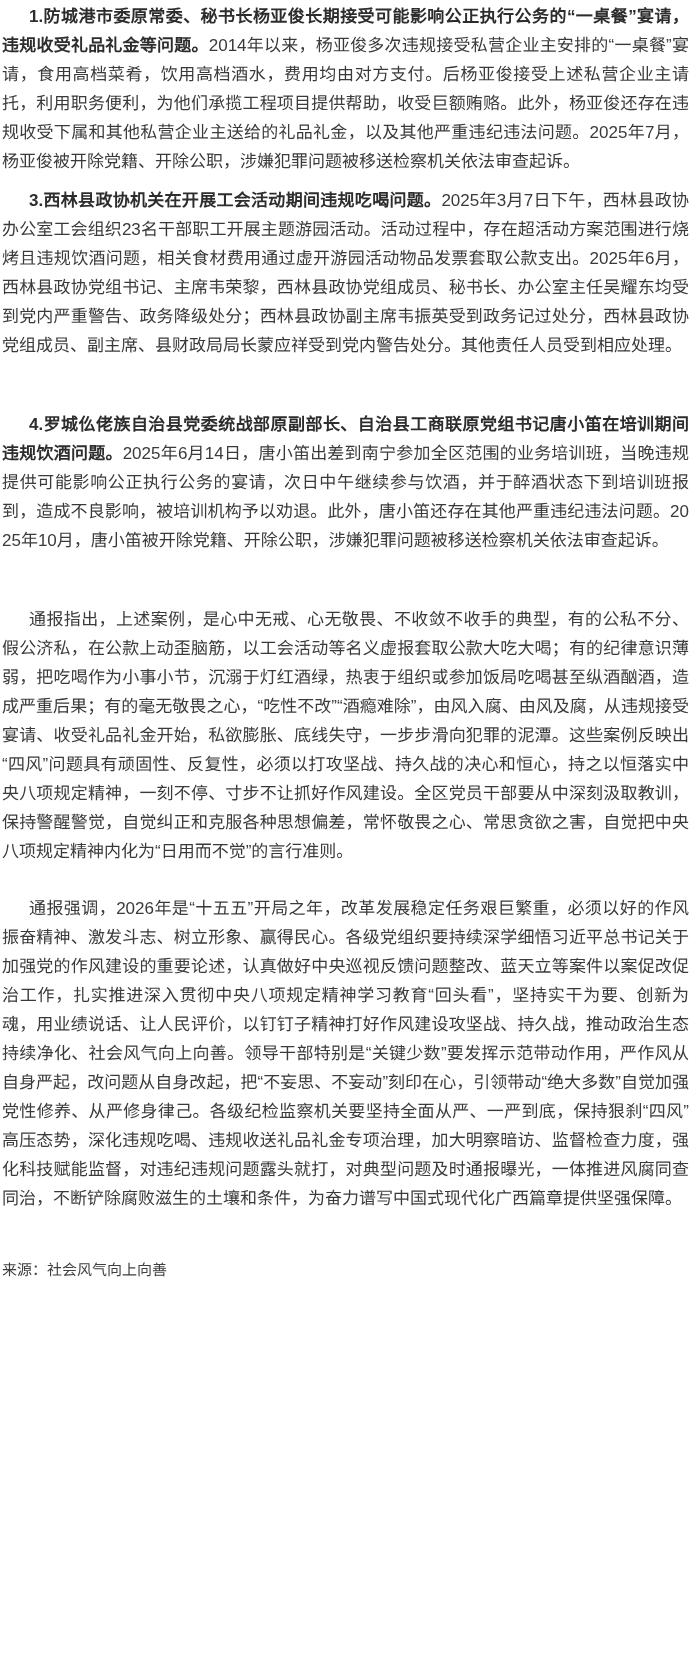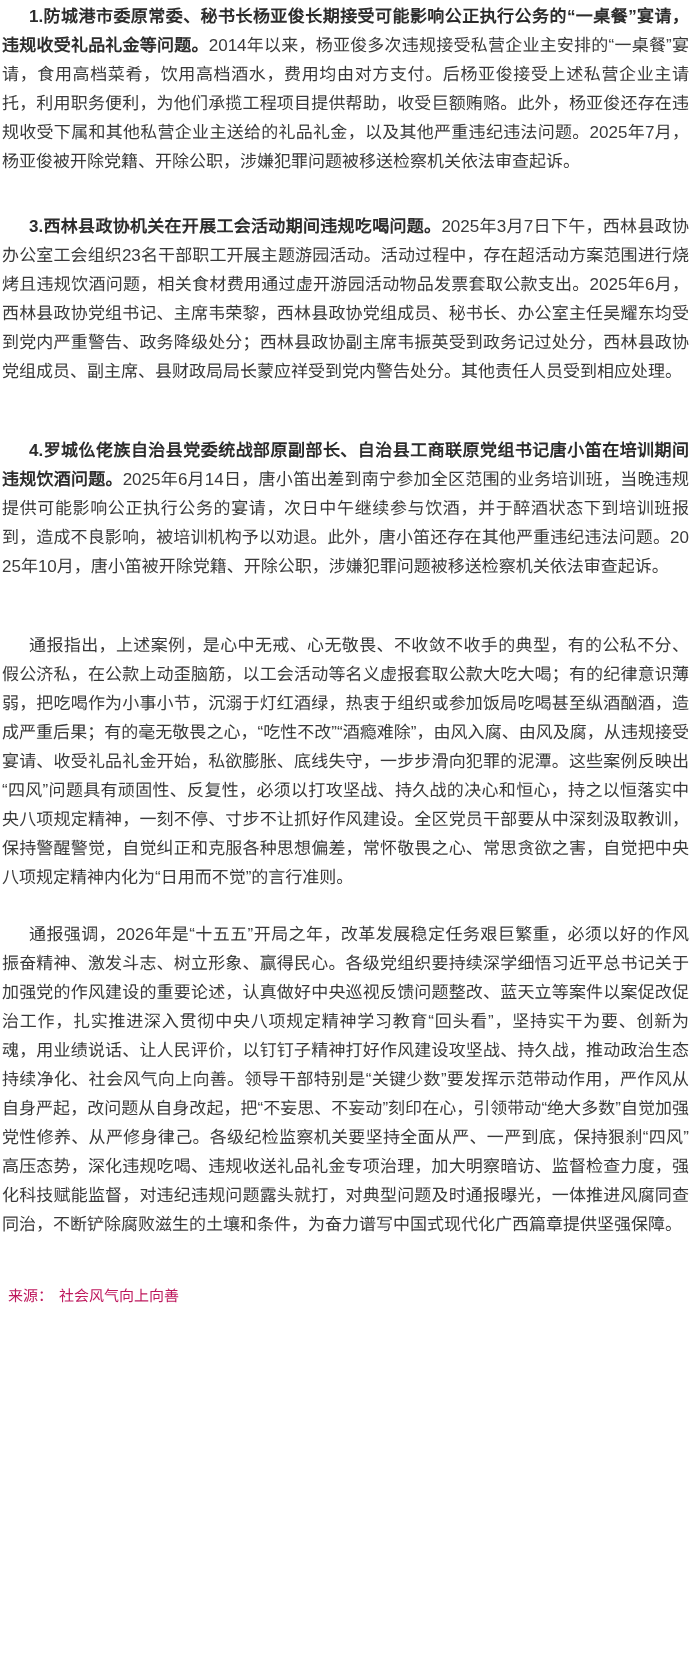--- a/index.html
+++ b/index.html
@@ -18,44 +18,43 @@
     color: #3a3a3a;
     text-align: justify;
     letter-spacing: 0;
   }
   .article p {
     margin: 0 0 28px 0;
     text-indent: 27px;
     word-break: break-all;
   }
   .article p.case {
-    margin-bottom: 36px;
+    margin-bottom: 10px;
   }
   .article p.case.gap-after {
     margin-bottom: 50px;
   }
   .article p strong {
     font-weight: 700;
     color: #2d2d2d;
   }
   .article p.closing-strong {
     margin-bottom: 46px;
   }
   .source-line {
     margin: 0 0 12px 0 !important;
     text-indent: 0 !important;
     font-size: 15px;
     line-height: 21px;
   }
   .source-line .src-label,
   .source-line .src-link {
-    color: #be185d;
+    color: #404040;
     text-decoration: none;
     cursor: pointer;
-    margin-left: 6px;
   }
 </style>
 </head>
 <body>
 
 <div class="article">
 
 
   <p class="case">
     <strong>1.防城港市委原常委、秘书长杨亚俊长期接受可能影响公正执行公务的“一桌餐”宴请，违规收受礼品礼金等问题。</strong><span>2014年以来，杨亚俊多次违规接受私营企业主安排的“一桌餐”宴请，食用高档菜肴，饮用高档酒水，费用均由对方支付。后杨亚俊接受上述私营企业主请托，利用职务便利，为他们承揽工程项目提供帮助，收受巨额贿赂。此外，杨亚俊还存在违规收受下属和其他私营企业主送给的礼品礼金，以及其他严重违纪违法问题。2025年7月，杨亚俊被开除党籍、开除公职，涉嫌犯罪问题被移送检察机关依法审查起诉。</span>

